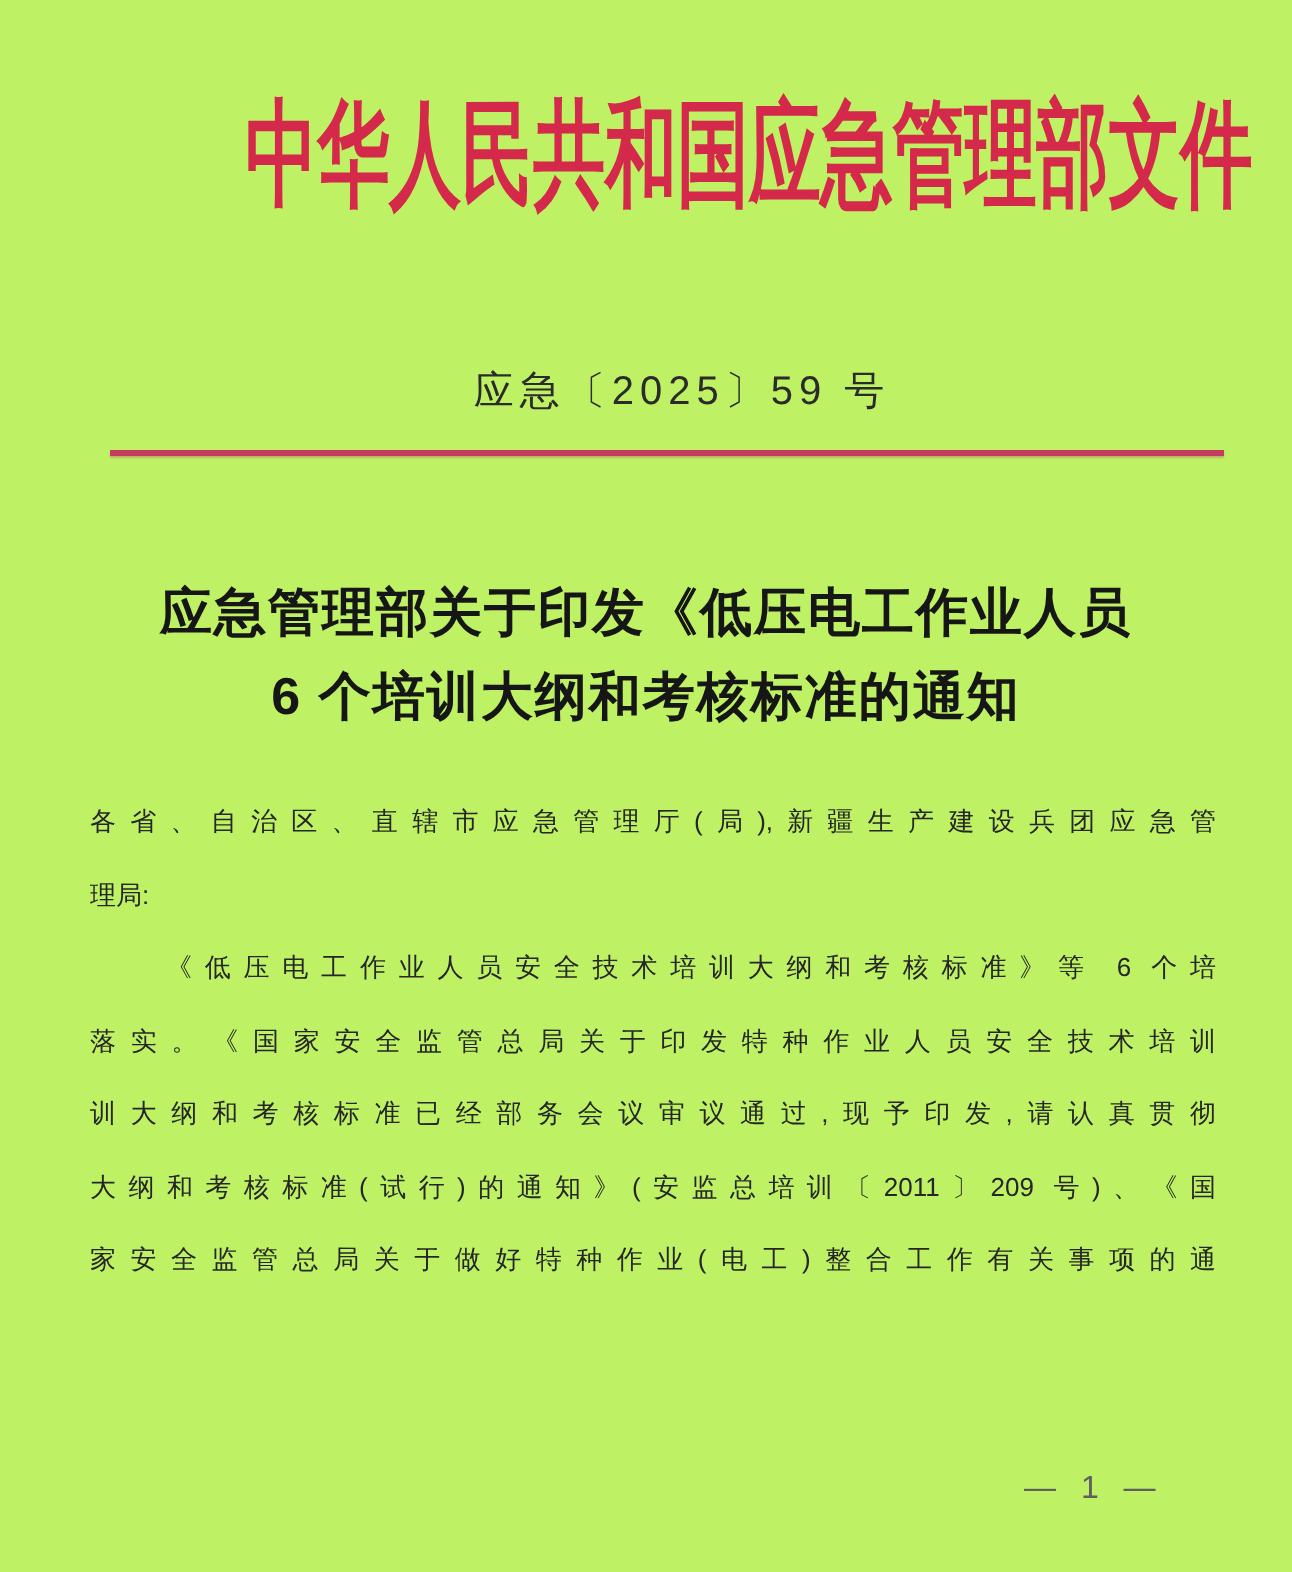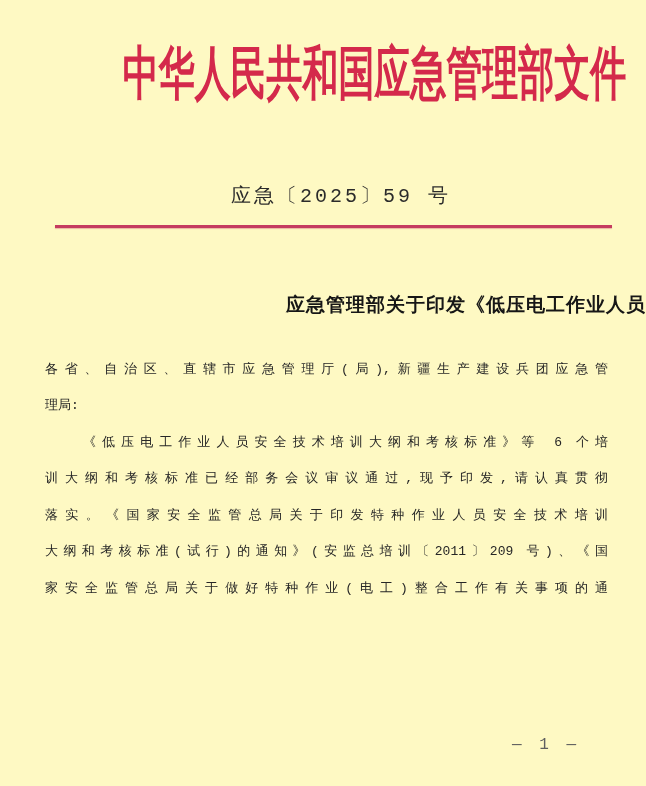--- a/index.html
+++ b/index.html
@@ -5,23 +5,23 @@
   html, body {
     margin: 0;
     padding: 0;
     background: #ffffff;
   }
   .page {
     position: relative;
     width: 646px;
     height: 786px;
     margin: 0 auto;
-    background: #fef9c3;
+    background: #bef264;
     overflow: hidden;
-    font-family: Liberation Mono, monospace;
+    font-family: Liberation Sans, sans-serif;
     color: #222;
   }
   
   .header-title {
     margin-top: 46px;
     width: 646px;
     line-height: 64px;
     font-size: 58px;
     font-weight: bold;
     color: #d4294b;
@@ -43,24 +43,24 @@
   .red-line {
     margin: 16px 0 0 55px;
     width: 557px;
     height: 3px;
     background: #c53c60;
     box-shadow: 0 1px 1px rgba(197,60,96,0.35);
   }
   
   .doc-title {
     margin-top: 58px;
-    text-align: right;
+    text-align: center;
     font-weight: bold;
     color: #161616;
-    font-size: 19px;
+    font-size: 26px;
     line-height: 41.5px;
     letter-spacing: 1px;
   }
   
   .body-text {
     margin: 24px 38px 0 45px;
     font-size: 13px;
     line-height: 36.5px;
     color: #262626;
   }
@@ -95,27 +95,28 @@
 <div class="page">
 
   <div class="header-title">中华人民共和国应急管理部文件</div>
 
   <div class="doc-number">应急〔2025〕59 号</div>
 
   <div class="red-line"></div>
 
   <div class="doc-title">
     <div>应急管理部关于印发《低压电工作业人员</div>
+    <div>6 个培训大纲和考核标准的通知</div>
   </div>
 
   <div class="body-text">
     <div class="body-line">各省、自治区、直辖市应急管理厅(局),新疆生产建设兵团应急管</div>
     <div class="body-line short">理局:</div>
     <div class="body-line indent">《低压电工作业人员安全技术培训大纲和考核标准》等 6 个培</div>
+    <div class="body-line">落实。《国家安全监管总局关于印发特种作业人员安全技术培训</div>
     <div class="body-line">训大纲和考核标准已经部务会议审议通过,现予印发,请认真贯彻</div>
-    <div class="body-line">落实。《国家安全监管总局关于印发特种作业人员安全技术培训</div>
     <div class="body-line">大纲和考核标准(试行)的通知》(安监总培训〔2011〕209 号)、《国</div>
     <div class="body-line">家安全监管总局关于做好特种作业(电工)整合工作有关事项的通</div>
   </div>
 
   <div class="page-number">— 1 —</div>
 
 </div>
 
 </body></html>

